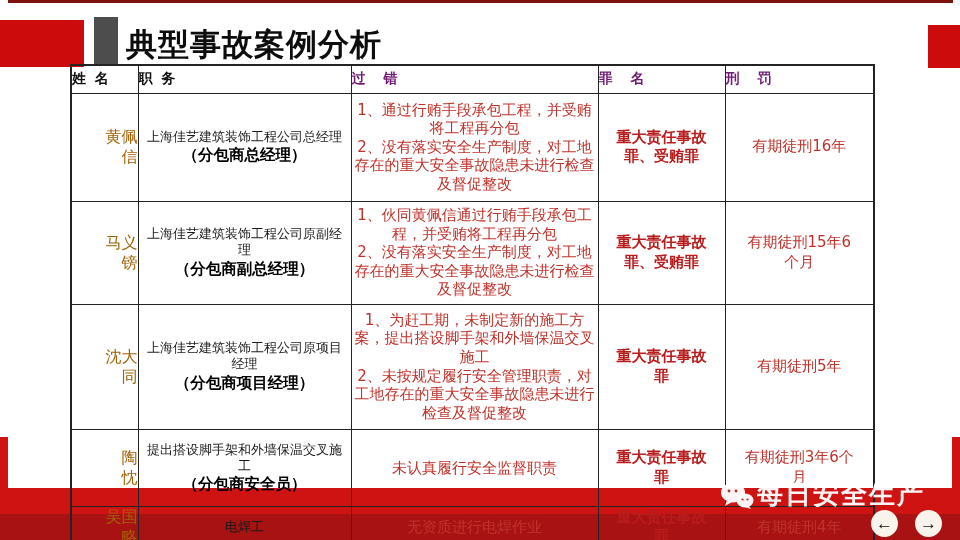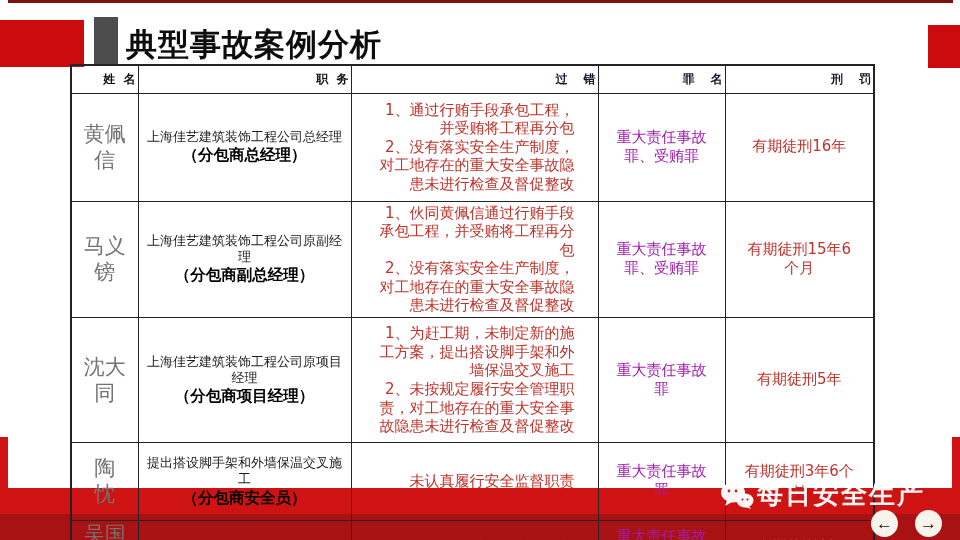--- a/index.html
+++ b/index.html
@@ -24,41 +24,41 @@
   .band-dark   { position:absolute; left:0; top:514px; width:960px; height:26px; background:#a81212; }
   
   .case-table {
     position:absolute; left:70px; top:64px; width:803px;
     border-collapse:collapse; table-layout:fixed; background:transparent; z-index:3;
   }
   .case-table th, .case-table td {
     border:1px solid #232323; vertical-align:middle; overflow:hidden;
   }
   .case-table { border:2px solid #232323; }
-  .case-table th { font-size:12px; font-weight:700; text-align:right; letter-spacing:2px;margin-top:10px; }
+  .case-table th { font-size:14px; font-weight:700; text-align:left; letter-spacing:2px;margin-top:10px; }
   .hd-black { color:#111111; }
-  .hd-red   { color:#0f172a;padding-left:28px; }
+  .hd-red   { color:#701a75; }
   .col-name    { width:67px;  }
   .col-pos     { width:213px; }
   .col-fault   { width:247px; }
   .col-crime   { width:127px; }
   .col-penalty { width:149px; }
   .c-name {
-    font-size:21px; color:#737373; text-align:center;
+    font-size:16px; color:#a16207; text-align:right;
     white-space:pre-line; line-height:1.25;
   }
   .c-pos { text-align:center; padding:12px 5px; }
   .pos1 { font-size:13px;   color:#1a1a1a; line-height:1.25; }
   .pos2 { font-size:15.5px; color:#000000; font-weight:800; line-height:1.3; }
   .c-fault {
-    font-size:15px; color:#bf332c; text-align:right; padding:2px 23px;
+    font-size:15px; color:#bf332c; text-align:center; padding:2px 2px;
     white-space:pre-line; line-height:1.24;
   }
   .c-crime {
-    font-size:15px; color:#a21caf; text-align:center; padding:0 12px; line-height:1.3;
+    font-size:15px; color:#b91c1c; text-align:center; padding:0 12px; line-height:1.3;font-weight:bold;
   }
   .c-penalty {
     font-size:15px; color:#bf332c; text-align:center; padding:0 16px; line-height:1.3;
   }
   
   .watermark {
     position:absolute; left:720px; top:477px; z-index:5;
     display:flex; align-items:center; gap:3px; pointer-events:none;
   }
   .watermark-text {

